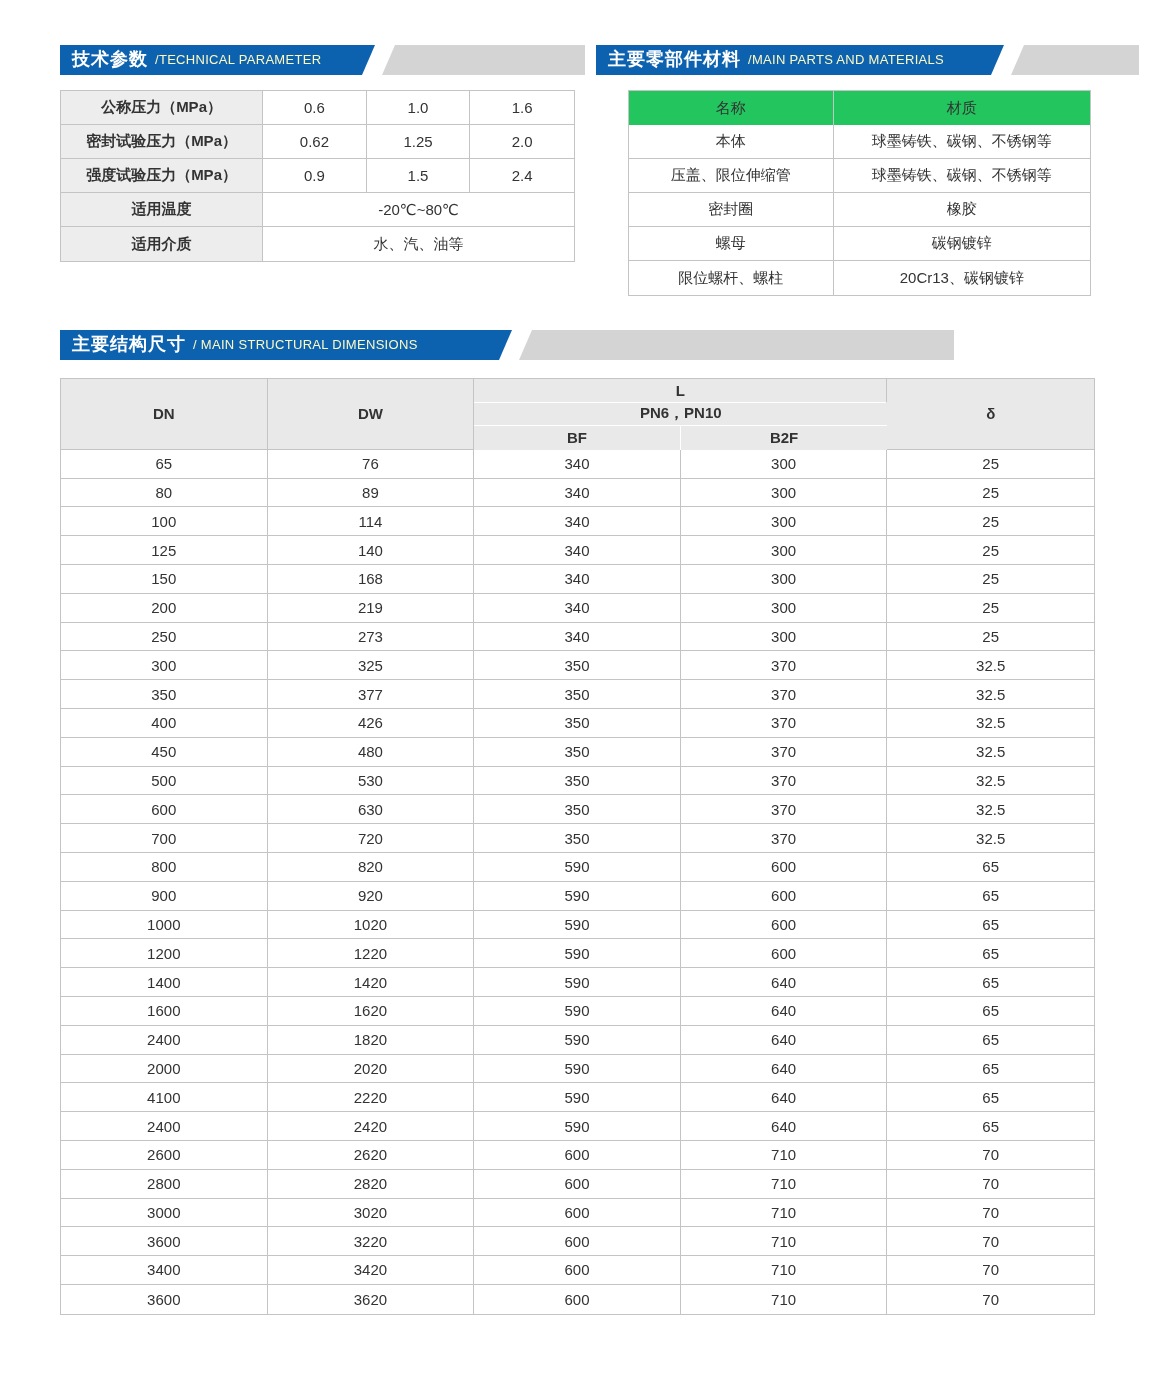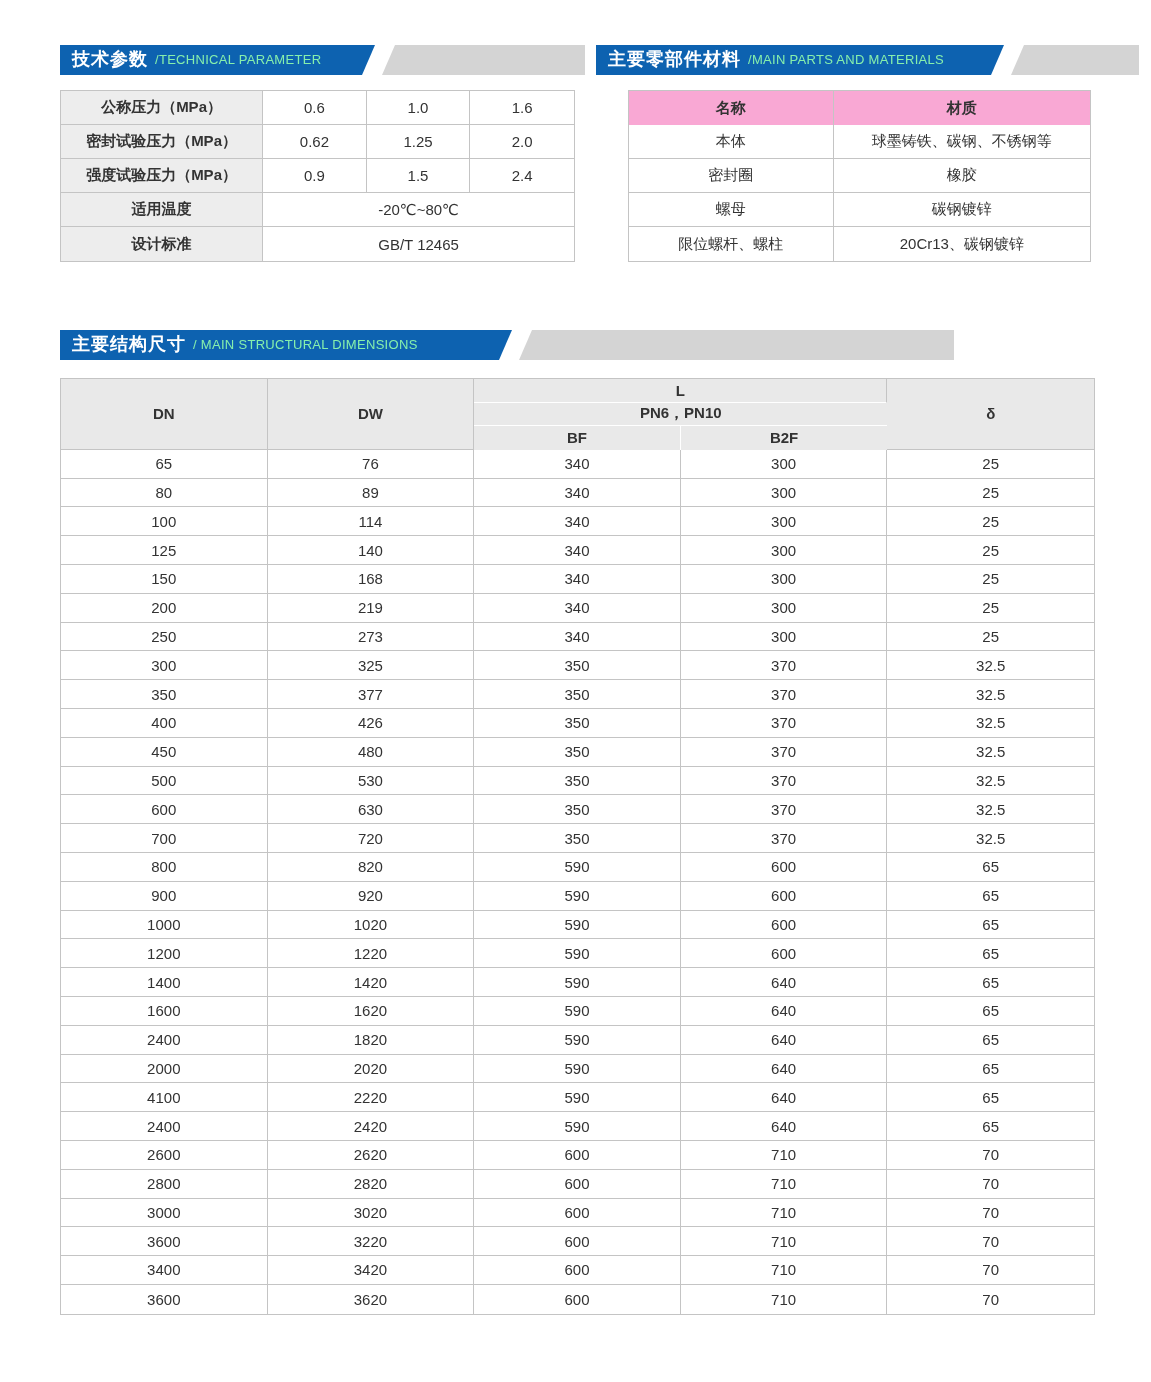--- a/index.html
+++ b/index.html
@@ -13,39 +13,39 @@
   .banner-blue {
     position:absolute; left:0; top:0; bottom:0; background:#0d62b0;
     clip-path: polygon(0 0, 100% 0, calc(100% - 13px) 100%, 0 100%);
     display:flex; align-items:center; padding:0 26px 2px 12px; white-space:nowrap;
   }
   .banner-gray {
     position:absolute; top:0; bottom:0; right:0; background:#d4d4d4;
     clip-path: polygon(13px 0, 100% 0, 100% 100%, 0 100%);
   }
   .banner .zh { color:#fff; font-weight:700; font-size:18px; letter-spacing:1px; }
-  .banner .en { color:#86efac; font-size:13px; margin-left:7px; letter-spacing:0.3px; }
+  .banner .en { color:#fef9c3; font-size:13px; margin-left:7px; letter-spacing:0.3px; }
   
   .tbl-wrap { position:absolute; border:1px solid #c4c4c4; background:#fff; }
   table { border-collapse:separate; border-spacing:0; width:100%; table-layout:fixed; }
   td, th {
     border-right:1px solid #c4c4c4; border-bottom:1px solid #c4c4c4;
     text-align:center; vertical-align:middle; font-size:15px; font-weight:400;
     padding:0 4px; overflow:hidden;
   }
   
   .tbl-wrap { border-width:1px; }
   table tr > *:last-child { border-right:none; }
   table tr:last-child > * { border-bottom:none; }
   
   #tech-table td { height:34px; }
   #tech-table td.label { background:#ededed; font-weight:700; }
   
   #mat-table td, #mat-table th { height:34px; }
-  #mat-table th { background:#f9a8d4; font-weight:700; }
+  #mat-table th { background:#22c55e; font-weight:400; }
   
   #dim-table th { background:#e9e9e9; font-weight:700; height:23.6px; }
   #dim-table td { height:28.8px; }
   #dim-table th.sub-sep { border-bottom-color:#ffffff; }
   #dim-table th.bf-cell { border-right-color:#ffffff; }
 </style>
 </head>
 <body>
 
 <div id="page">
@@ -91,42 +91,46 @@
             <td class="label">强度试验压力（MPa）</td>
             <td>0.9</td>
             <td>1.5</td>
             <td>2.4</td>
           </tr>
           <tr>
             <td class="label">适用温度</td>
             <td colspan="3">-20℃~80℃</td>
           </tr>
           <tr>
-            <td class="label">设计标准</td>
-            <td colspan="3">GB/T 12465</td>
+            <td class="label">适用介质</td>
+            <td colspan="3">水、汽、油等</td>
           </tr>
         </tbody>
     </table>
   </div>
 
   <div class="tbl-wrap" style="left:628px; top:90px; width:463px;">
     <table id="mat-table">
       <colgroup>
           <col style="width:44.4%">
           <col style="width:55.6%">
         </colgroup>
       <thead>
         <tr>
           <th>名称</th>
           <th>材质</th>
         </tr>
       </thead>
       <tbody>
           <tr>
             <td>本体</td>
+            <td>球墨铸铁、碳钢、不锈钢等</td>
+          </tr>
+          <tr>
+            <td>压盖、限位伸缩管</td>
             <td>球墨铸铁、碳钢、不锈钢等</td>
           </tr>
           <tr>
             <td>密封圈</td>
             <td>橡胶</td>
           </tr>
           <tr>
             <td>螺母</td>
             <td>碳钢镀锌</td>
           </tr>

